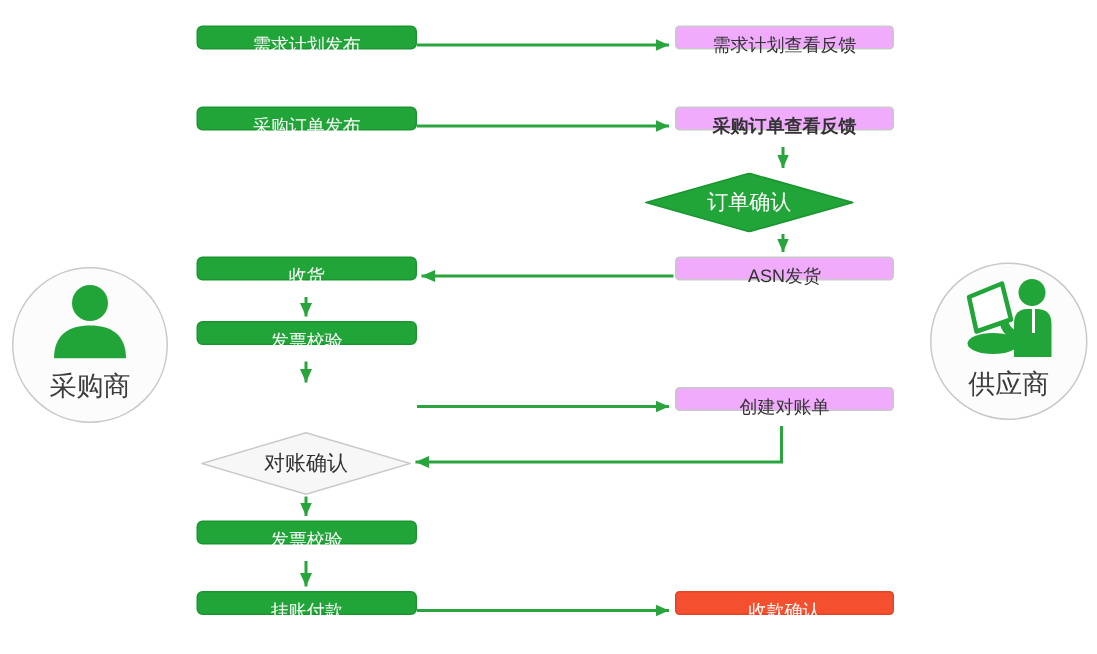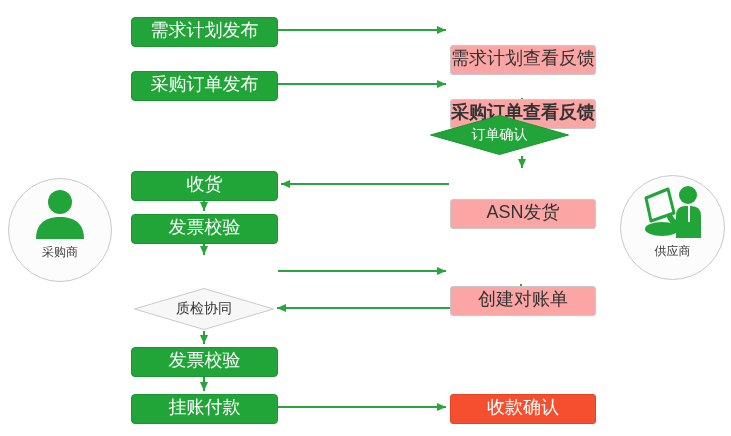--- a/index.html
+++ b/index.html
@@ -2,40 +2,40 @@
 <html><head>
 <meta charset="utf-8">
 <style>
   html,body{margin:0;padding:0;background:#ffffff;}
   .canvas{
     position:relative;width:731px;height:436px;background:#ffffff;
     font-family:"Liberation Sans","DejaVu Sans",sans-serif;overflow:hidden;
   }
   .edges{position:absolute;left:0;top:0;width:731px;height:436px;pointer-events:none;}
   .proc{
-    position:absolute;height:30px;line-height:25px;text-align:center;
-    font-size:18px;border-radius:4px;box-sizing:border-box;white-space:nowrap;
+    position:absolute;height:16px;line-height:25px;text-align:center;
+    font-size:12px;border-radius:4px;box-sizing:border-box;white-space:nowrap;
   }
   .proc.green{background:#21a438;color:#ffffff;border:1px solid #1b9530;}
-  .proc.neutral{background:#fca5a5;color:#333333;border:1px solid #c9c9c9;border-radius:3px;margin-top:28px;}
+  .proc.neutral{background:#f0abfc;color:#333333;border:1px solid #c9c9c9;border-radius:3px;}
   .proc.red{background:#f4502f;color:#ffffff;border:1px solid #e44424;border-radius:3px;}
   .diamond{position:absolute;}
   .diamond svg{display:block;}
   .dlabel{
     position:absolute;left:0;top:0;right:0;bottom:0;
     display:flex;align-items:center;justify-content:center;font-size:14px;
   }
   .diamond.green .dlabel{color:#ffffff;}
   .diamond.neutral .dlabel{color:#333333;}
   .actor{
     position:absolute;border-radius:50%;background:#fcfcfc;border:1px solid #c9c9c9;
     display:flex;flex-direction:column;align-items:center;box-sizing:border-box;
   }
   .actor-icon{margin-top:10px;}
-  .actor-label{font-size:12px;color:#3c3c3c;margin-top:1px;}
+  .actor-label{font-size:18px;color:#3c3c3c;margin-top:1px;}
 </style>
 </head>
 <body>
 
 <div class="canvas">
 
   <svg class="edges" viewBox="0 0 731 436">
     <defs>
       <marker id="ah" markerUnits="userSpaceOnUse" markerWidth="10" markerHeight="10" viewBox="0 0 10 10" refX="9" refY="5" orient="auto">
         <path d="M0,1 L9,5 L0,9 Z" fill="#28a53c"></path>
@@ -97,16 +97,16 @@
   <div class="diamond green" style="left:430px;top:115px;width:139px;height:40px;">
     <svg width="139" height="40" viewBox="0 0 139 40">
       <polygon points="69.5,0.5 138.5,20 69.5,39.5 0.5,20" fill="#21a438" stroke="#1b9530" stroke-width="1"></polygon>
     </svg>
     <span class="dlabel">订单确认</span>
   </div>
   <div class="diamond neutral" style="left:134px;top:288px;width:140px;height:42px;">
     <svg width="140" height="42" viewBox="0 0 140 42">
       <polygon points="70,0.5 139.5,21 70,41.5 0.5,21" fill="#f7f7f7" stroke="#c9c9c9" stroke-width="1"></polygon>
     </svg>
-    <span class="dlabel">质检协同</span>
+    <span class="dlabel">对账确认</span>
   </div>
 
 </div>
 
 </body></html>

